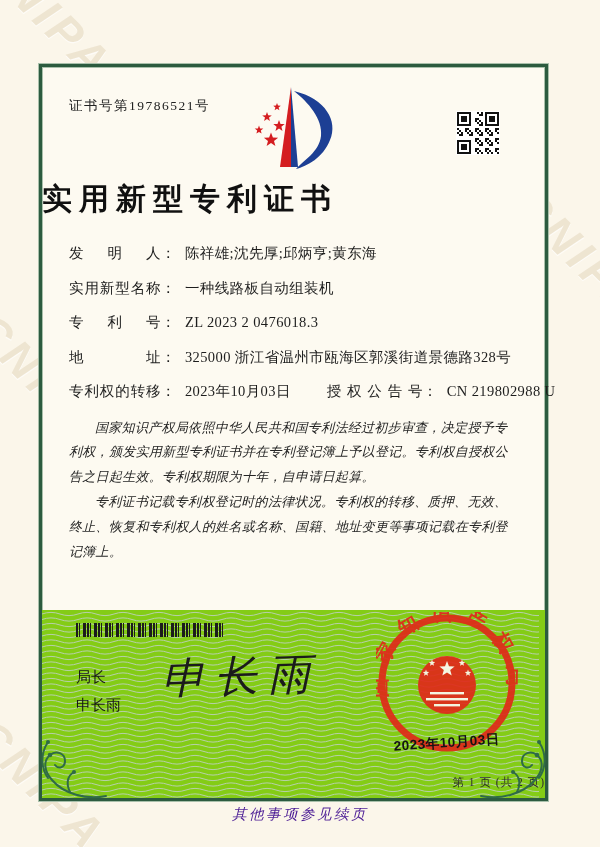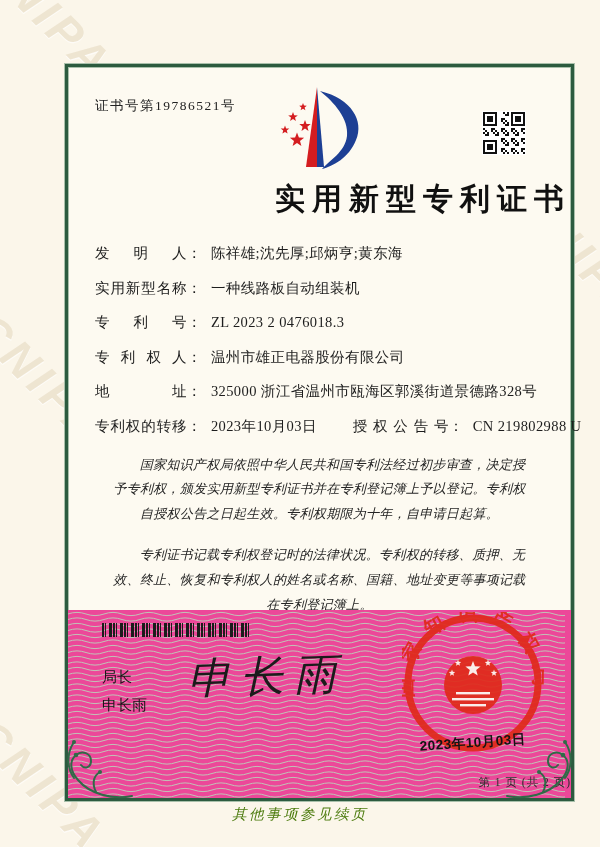--- a/index.html
+++ b/index.html
@@ -10,54 +10,54 @@
       font-weight:bold;font-size:46px;letter-spacing:5px;color:#ebe1cc;
       text-shadow:1px 1px 0 rgba(255,255,255,.8);transform:rotate(45deg);white-space:nowrap;
       opacity:.8;user-select:none;z-index:1;}
   .wm1{top:-14px;left:-36px;}
   .wm2{top:228px;left:498px;}
   .wm3{top:352px;left:-42px;}
   .wm4{top:492px;left:150px;opacity:.45;}
   .wm5{top:620px;left:330px;opacity:.45;}
   .wm6{top:758px;left:-42px;}
   
-  .frame{position:absolute;left:65px;top:64px;width:503px;height:731px;z-index:2;
+  .frame{position:absolute;left:39px;top:64px;width:503px;height:731px;z-index:2;
          border:3px solid #2c5b3f;box-shadow:0 0 0 1px #a9c0ab, inset 0 0 0 1px #a9c0ab;
          background:#fdfaf1;}
   .cert-no{position:absolute;top:30px;left:27px;font-size:13.5px;letter-spacing:1.5px;color:#222;}
   .logo{position:absolute;top:16px;left:50%;transform:translateX(-50%);}
   .qr{position:absolute;top:44px;right:45px;width:44px;height:44px;background:#fff;}
-  .title{position:absolute;top:112px;left:0;width:100%;text-align:right;
+  .title{position:absolute;top:112px;left:0;width:100%;text-align:left;
          font-size:30px;font-weight:bold;letter-spacing:7px;color:#101010;}
   .content{position:absolute;top:176px;left:27px;right:27px;}
   .f-row{margin-bottom:13.5px;font-size:14.5px;line-height:21px;letter-spacing:.4px;white-space:nowrap;}
   .f-label{display:inline-block;width:92px;text-align:justify;text-align-last:justify;vertical-align:top;}
   .f-colon{margin-right:9px;}
   .g2{margin-left:36px;}
   .g2 .f-label{width:96px;}
   .paras{margin-top:9px;font-size:13px;line-height:1.92;font-style:italic;letter-spacing:.3px;color:#242424;}
-  .paras p{margin:16px;text-indent:2em;text-align:center;}
+  .paras p{margin:0;text-indent:2em;}
   
-  .band{position:absolute;left:0;right:0;bottom:0;height:188px;background:#ec4899;overflow:visible;padding-left:37px;}
+  .band{position:absolute;left:0;right:0;bottom:0;height:188px;background:#84cc16;overflow:visible;padding-left:37px;}
   .waves{position:absolute;left:0;top:0;}
   .barcode{position:absolute;left:34px;top:13px;width:150px;height:14px;
            background:repeating-linear-gradient(90deg,#1c1c1c 0 2px,transparent 2px 3px,
              #1c1c1c 3px 4px,transparent 4px 7px,#1c1c1c 7px 10px,transparent 10px 11px);}
   .off-title{position:absolute;left:34px;top:58px;font-size:15px;color:#161616;}
   .off-name{position:absolute;left:34px;top:86px;font-size:15px;color:#161616;}
   .sig{position:absolute;left:84px;top:38px;width:230px;text-align:center;font-size:43px;
        font-style:italic;letter-spacing:10px;transform:rotate(-2deg);color:#1b1b1b;font-weight:500;}
   .seal{position:absolute;left:334px;top:2px;width:142px;height:142px;}
   .page-info{position:absolute;left:0;right:0;bottom:8px;text-align:right;font-size:11.5px;
              letter-spacing:1px;color:#2c2c2c;}
   .flourish{position:absolute;bottom:-4px;width:72px;height:70px;}
   .fl-left{left:-6px;}
   .fl-right{right:-6px;transform:scaleX(-1);}
   .footer-note{position:absolute;top:805px;left:0;width:100%;text-align:center;font-size:14.5px;
-               font-style:italic;letter-spacing:2.5px;color:#4d7c0f;z-index:2;}
+               font-style:italic;letter-spacing:2.5px;color:#4c1d95;z-index:2;}
 </style>
 </head>
 <body>
 
 <div class="page">
 
   <span class="wm wm1">CNIPA</span>
   <span class="wm wm2">CNIPA</span>
   <span class="wm wm3">CNIPA</span>
   <span class="wm wm4">CNIPA</span>
@@ -184,23 +184,20 @@
       <div class="f-row">
         <span class="f-label">发明人</span><span class="f-colon">：</span><span>陈祥雄;沈先厚;邱炳亨;黄东海</span>
       </div>
       <div class="f-row">
         <span class="f-label">实用新型名称</span><span class="f-colon">：</span><span>一种线路板自动组装机</span>
       </div>
       <div class="f-row">
         <span class="f-label">专利号</span><span class="f-colon">：</span><span>ZL 2023 2 0476018.3</span>
       </div>
       <div class="f-row">
-        <span class="f-label">专利权人</span><span class="f-colon">：</span><span>温州市雄正电器股份有限公司</span>
-      </div>
-      <div class="f-row">
         <span class="f-label">地址</span><span class="f-colon">：</span><span>325000 浙江省温州市瓯海区郭溪街道景德路328号</span>
       </div>
       <div class="f-row">
         <span class="g1"><span class="f-label">专利权的转移</span><span class="f-colon">：</span><span>2023年10月03日</span></span><span class="g2"><span class="f-label">授权公告号</span><span class="f-colon">：</span><span>CN 219802988 U</span></span>
       </div>
 
       <div class="paras">
         <p>国家知识产权局依照中华人民共和国专利法经过初步审查，决定授予专利权，颁发实用新型专利证书并在专利登记簿上予以登记。专利权自授权公告之日起生效。专利权期限为十年，自申请日起算。</p>
         <p>专利证书记载专利权登记时的法律状况。专利权的转移、质押、无效、终止、恢复和专利权人的姓名或名称、国籍、地址变更等事项记载在专利登记簿上。</p>
       </div>

